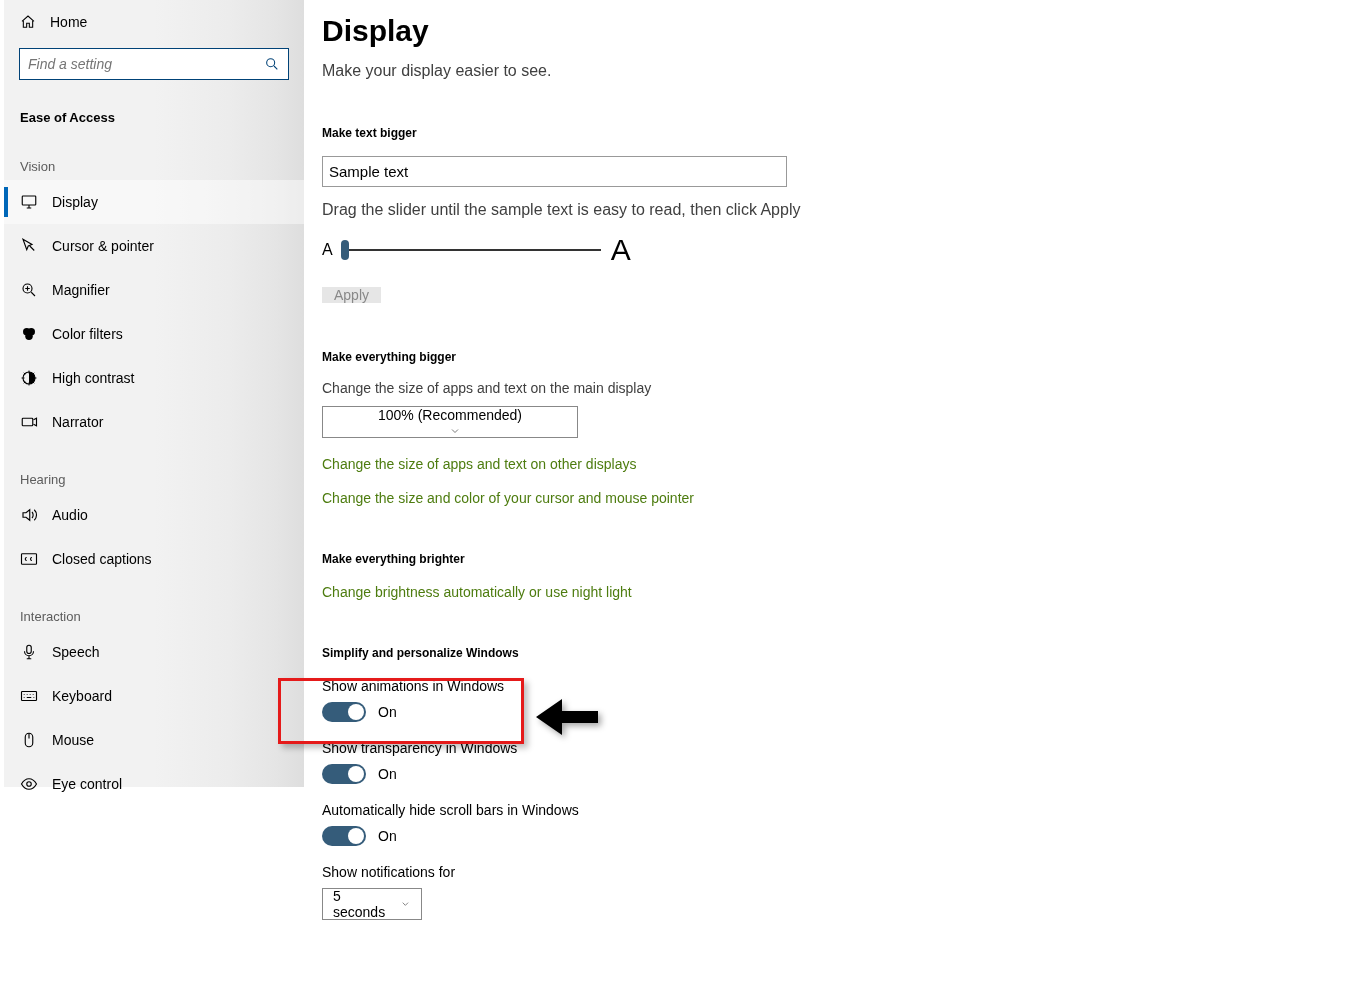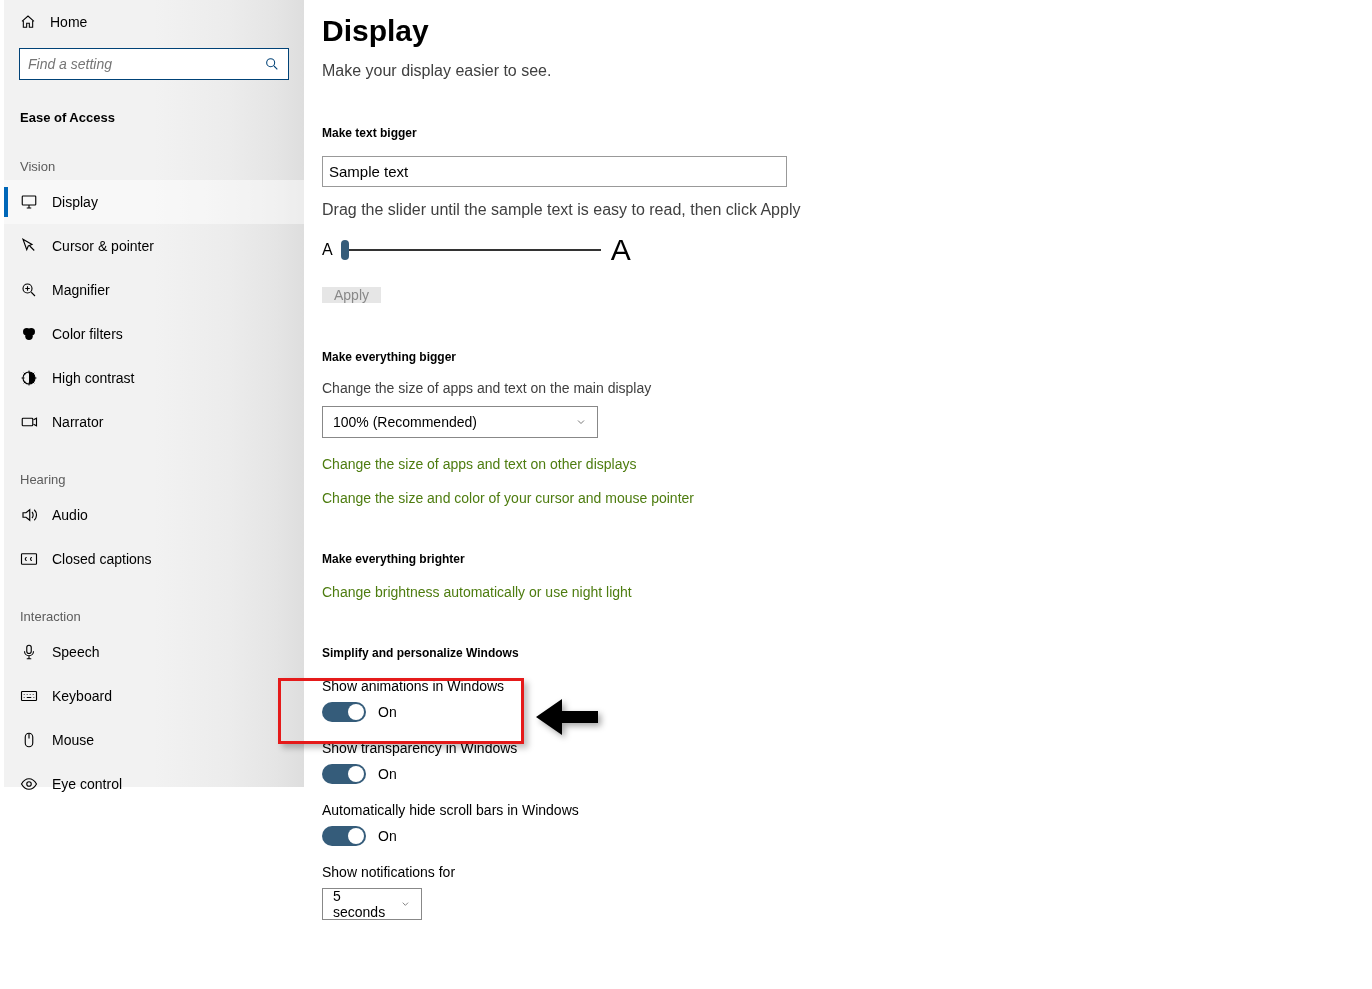--- a/index.html
+++ b/index.html
@@ -36,21 +36,21 @@
     .hint { font-size:16px; color:#404040; margin-top:14px; }
     .slider-row { display:flex; align-items:center; margin-top:14px; }
     .a-small { font-size:16px; margin-right:8px; }
     .slider-track { position:relative; width:260px; height:2px; background:#333; }
     .slider-thumb { position:absolute; left:0; top:-9px; width:8px; height:20px; border-radius:4px; background:#355c7a; }
     .a-big { font-size:30px; margin-left:10px; }
     .apply-btn { display:inline-block; margin-top:20px; padding:0 12px; background:#e6e6e6; color:#888; font-size:14px; border:none; }
     .desc { font-size:14px; color:#404040; margin-top:16px; }
     .dropdown { display:inline-flex; align-items:center; justify-content:space-between; border:1px solid #888; height:32px; padding:0 10px; font-size:14px; margin-top:10px; cursor:pointer; }
     .dropdown.small { width:100px; }
-    .dropdown.wide { width:276px; }
+    .dropdown.wide { width:256px;flex-direction:column; }
     .chev { margin-left:10px; }
     .link { display:block; font-size:14px; color:#4d7c0f; margin-top:18px; cursor:pointer; }
     .tog-label { font-size:14px; color:#000; margin-top:18px; }
     .tog-row { display:flex; align-items:center; margin-top:8px; }
     .tog {
       width:44px; height:20px; border-radius:10px; background:#355c7a; position:relative; cursor:pointer;
     }
     .tog::after { content:""; position:absolute; right:2px; top:2px; width:16px; height:16px; border-radius:50%; background:#fff; }
     .tog-state { font-size:14px; margin-left:12px; }
     .highlight-box {

